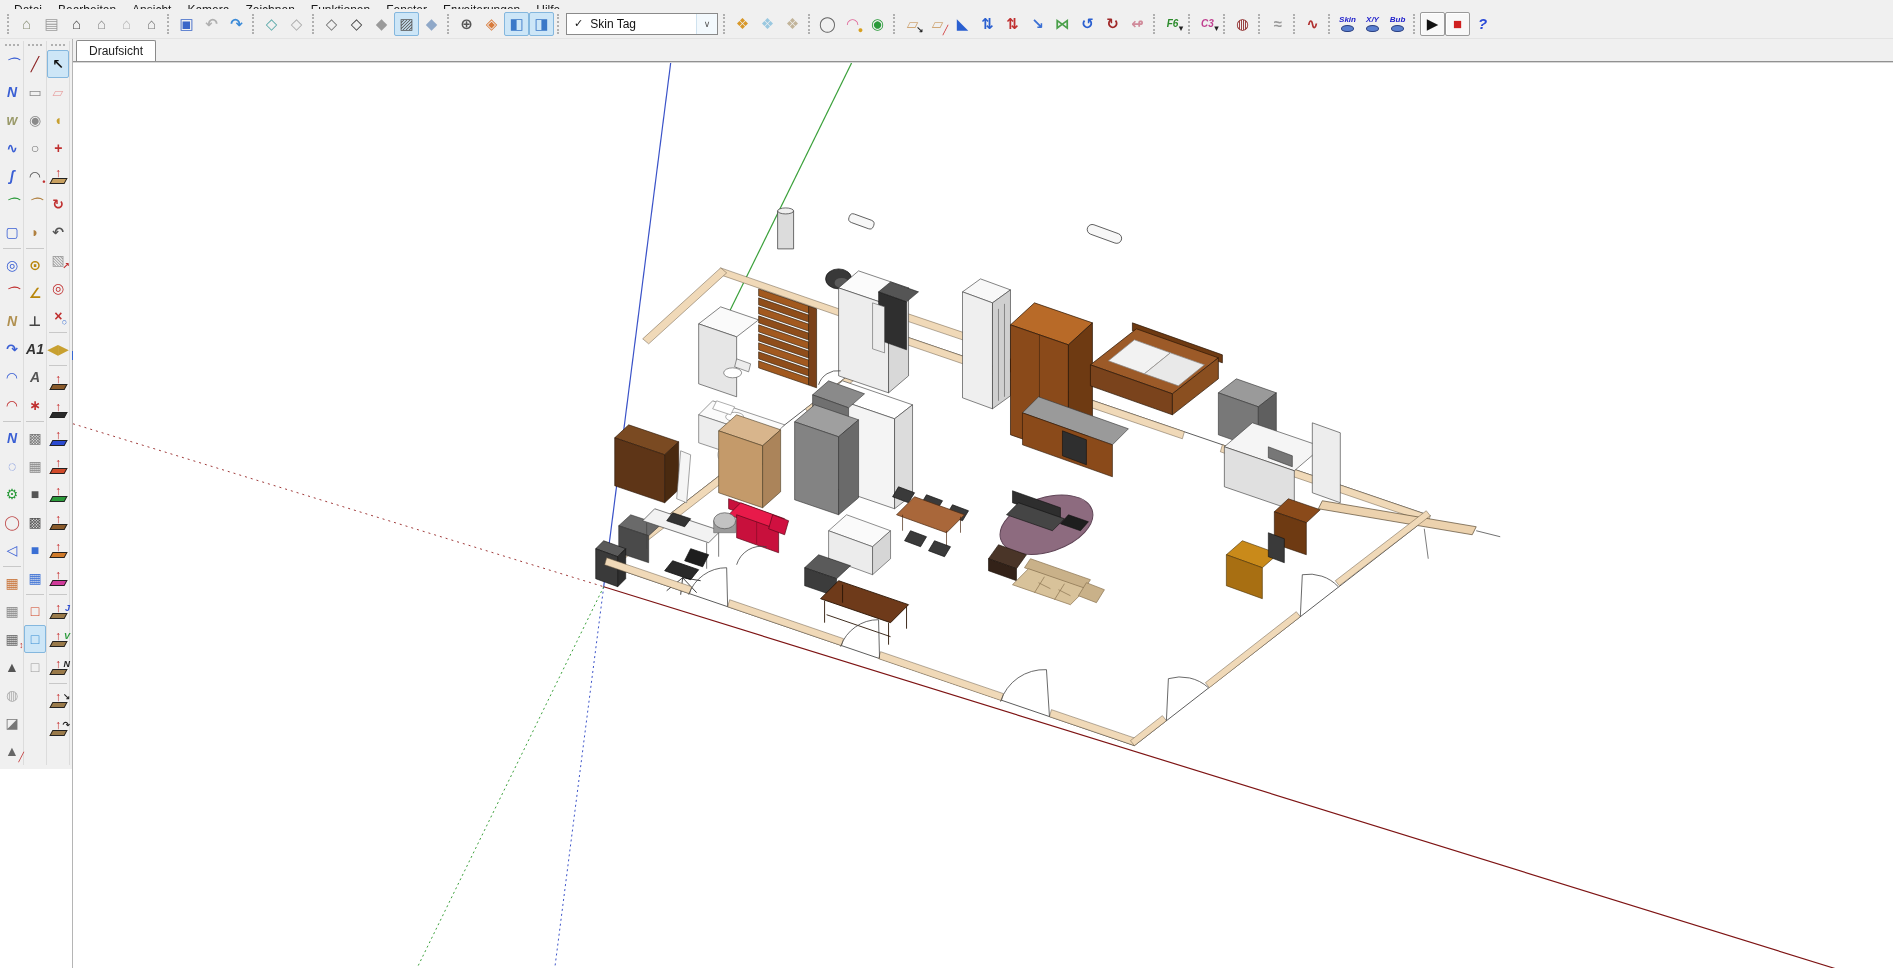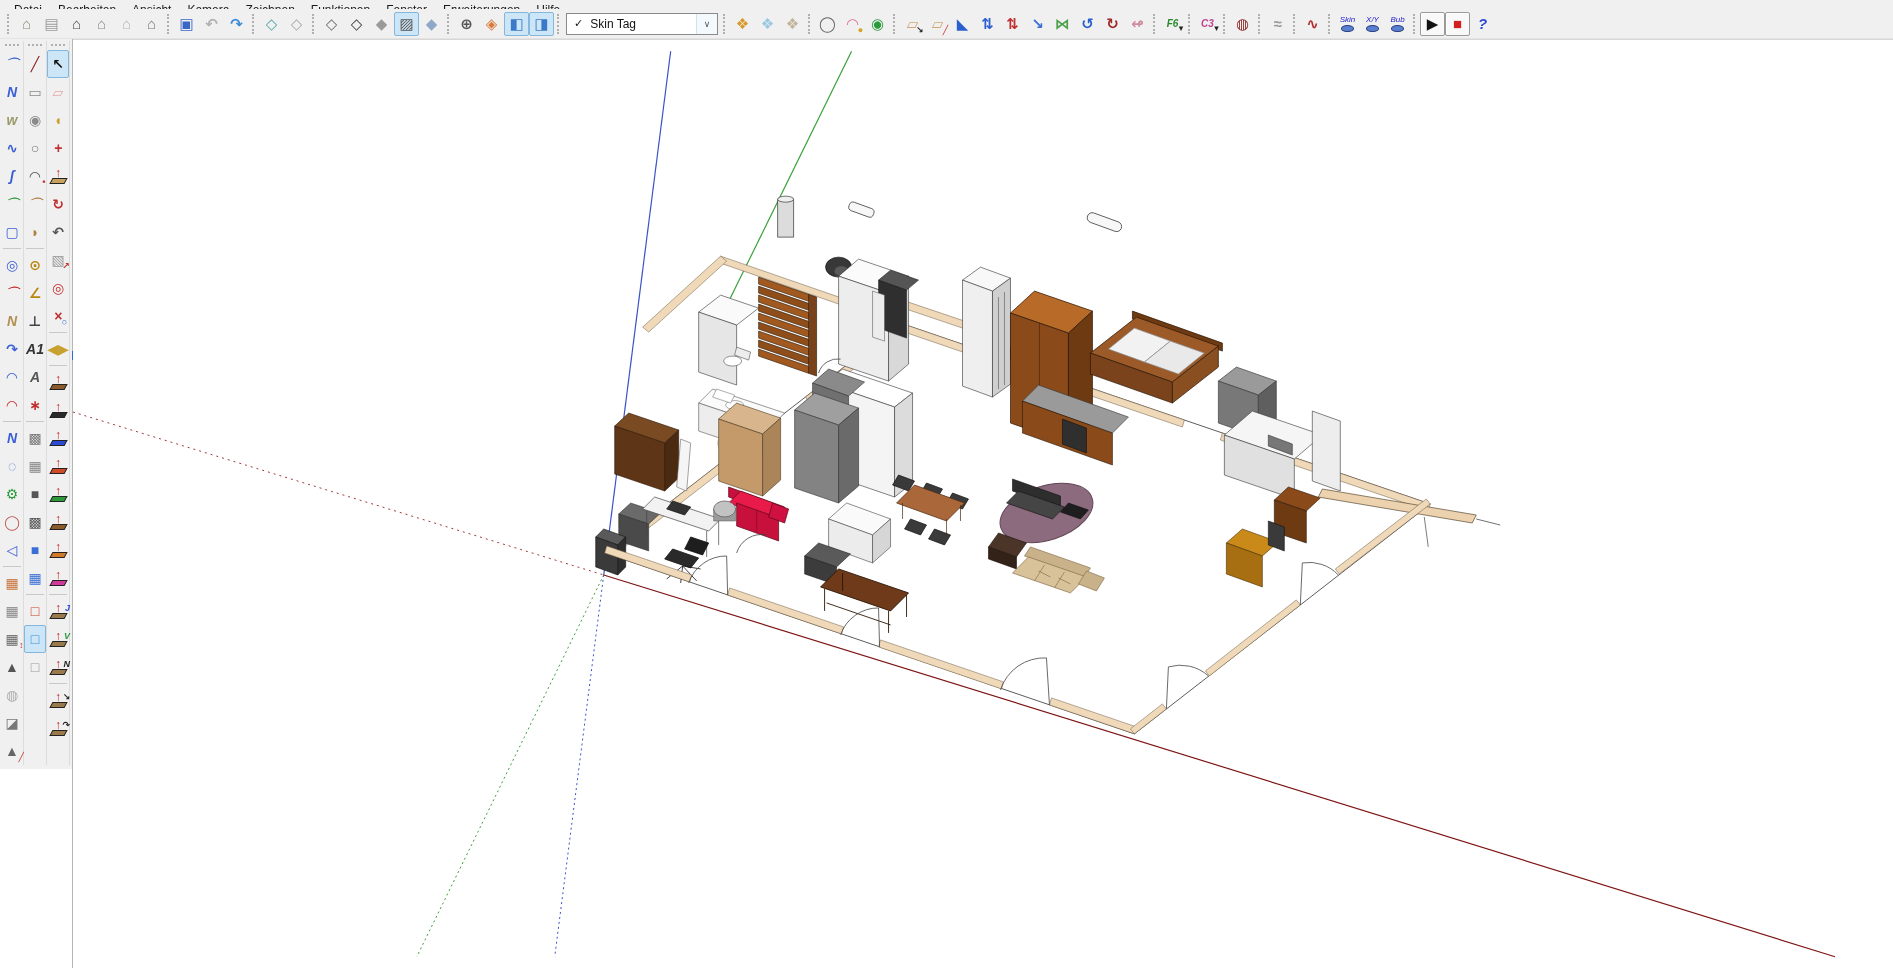--- a/index.html
+++ b/index.html
@@ -14,21 +14,21 @@
   .grip { width:3px; height:20px; border-left:2px dotted #b0b0b0; margin:0 4px 0 3px; }
   .tbtn { width:25px; height:24px; display:inline-flex; align-items:center; justify-content:center;
     position:relative; border:1px solid transparent; border-radius:2px; cursor:default; }
   .tbtn.pressed { background:#cde6f7; border-color:#84b7de; }
   .tbtn.boxed { background:#f8f8f8; border:1px solid #9a9a9a; box-shadow:inset 1px 1px 0 #fff; }
   .tbi { position:relative; display:inline-flex; align-items:center; justify-content:center; }
   .tbi .g1 { font-size:15px; line-height:1; font-weight:bold; }
   .tbi .g1.txt { font-size:10px; font-style:italic; }
   .tbi .g2 { position:absolute; right:-5px; bottom:-4px; font-size:9px; line-height:1; font-weight:bold; }
   .tbi.lbl { flex-direction:column; }
-  .tbi.lbl .t { font-size:8px; font-weight:normal; color:#2222cc; line-height:1; }
+  .tbi.lbl .t { font-size:8px; font-weight:bold; color:#2222cc; line-height:1; }
   .tbi.lbl .blob { width:13px; height:7px; margin-top:1px; background:#5a7fd0;
     border-radius:50% 50% 45% 45%; border:1px solid #2a3f80; }
   .tbi.board { flex-direction:column; width:18px; }
   .tbi.board .arr { font-size:12px; font-weight:bold; color:#c41e1e; line-height:0.75; }
   .tbi.board .slab { width:15px; height:6px; transform:skewX(-28deg); border:1px solid #222; }
   .tbi.board .ltr { position:absolute; right:-3px; top:0; font-size:9px; font-weight:bold; line-height:1; }
   
   .tagbox { width:152px; height:22px; background:#fff; border:1px solid #8a8a8a; display:inline-flex;
     align-items:center; font-size:12px; color:#111; margin:0 2px; }
   .tagbox .chk { padding:0 7px; font-size:11px; }
@@ -726,20 +726,23 @@
               <i class="arr">↑</i>
               <i class="slab" style="background: rgb(154, 122, 74);"></i>
               <i class="ltr" style="color: rgb(34, 34, 34);">↷</i>
             </span>
           </span>
         </div>
       </div>
   </div>
 
   <div class="right-area">
+    <div class="tabbar" id="tabbar">
+        <span class="tab active">Draufsicht</span>
+      </div>
     <div class="canvas">
       <svg width="100%" height="100%" viewBox="0 0 1821 906">
 
         <g fill="none">
           <line x1="598" y1="0" x2="531" y2="524" stroke="var(--axis-blue)" stroke-width="1.2"></line>
           <line x1="531" y1="524" x2="482" y2="906" stroke="var(--axis-blue)" stroke-width="1" stroke-dasharray="2,3"></line>
           <line x1="779" y1="0" x2="640" y2="283" stroke="var(--axis-green)" stroke-width="1.2"></line>
           <line x1="531" y1="524" x2="344" y2="906" stroke="var(--axis-green)" stroke-width="1" stroke-dasharray="2,3"></line>
           <line x1="0" y1="361" x2="531" y2="524" stroke="var(--axis-red-dotted)" stroke-width="1" stroke-dasharray="2,4"></line>
           <line x1="531" y1="524" x2="1763" y2="906" stroke="var(--axis-red-solid)" stroke-width="1.2"></line>

